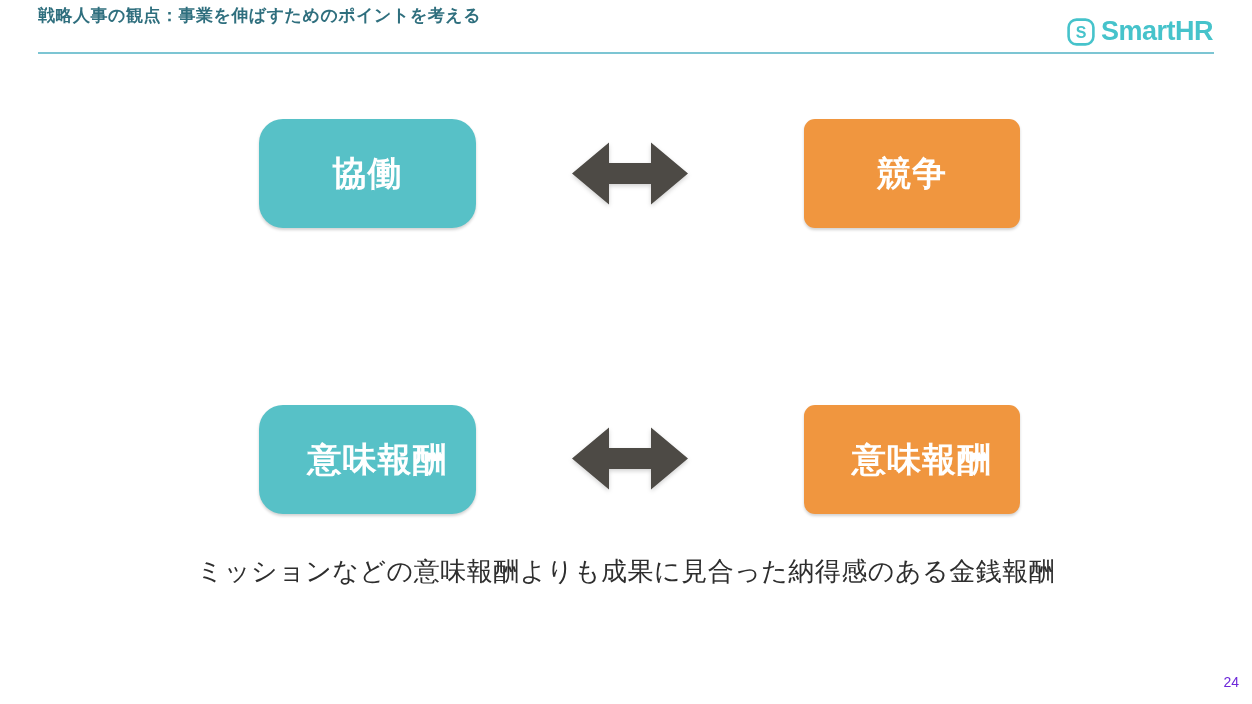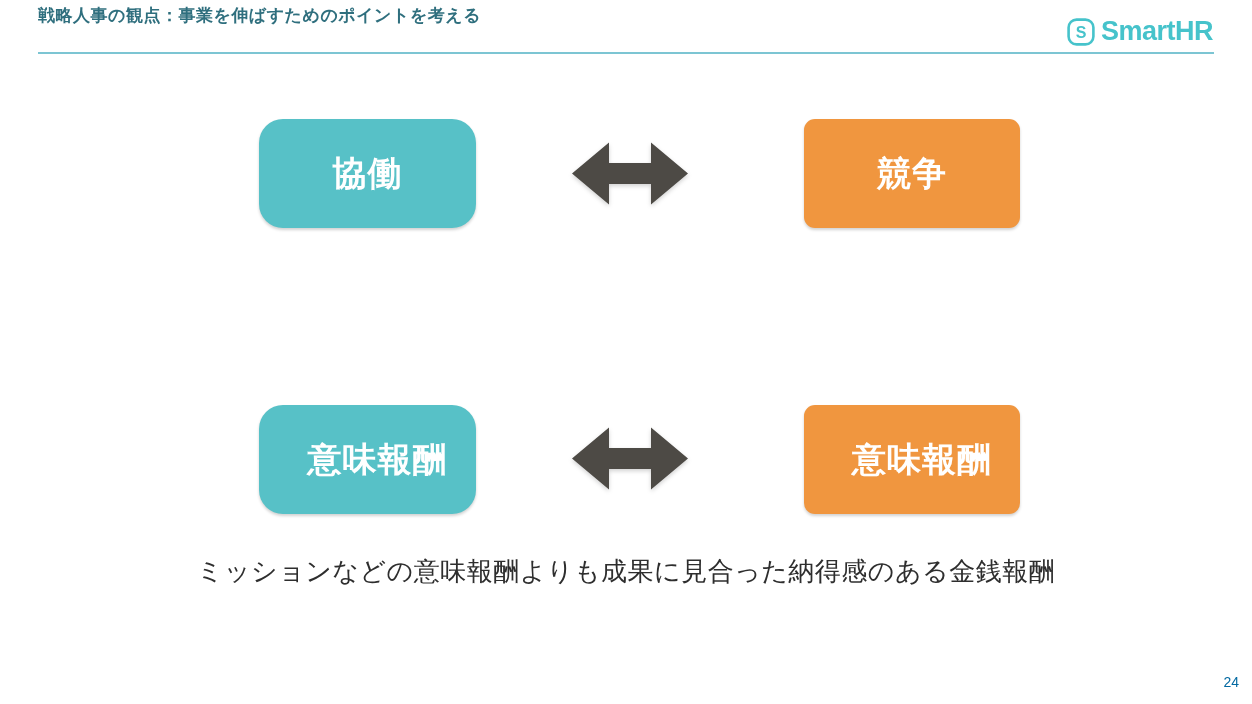--- a/index.html
+++ b/index.html
@@ -96,21 +96,21 @@
     left: 38px;
     top: 681px;
     font-size: 10px;
     color: #909090;
   }
   .page-number {
     position: absolute;
     right: 13px;
     top: 674px;
     font-size: 14px;
-    color: #0369a1;
+    color: #6d28d9;
   }
 </style>
 </head>
 <body>
 
 <div class="slide">
 
   <div class="slide-title">戦略人事の観点：事業を伸ばすためのポイントを考える</div>
 
   <div class="logo">

